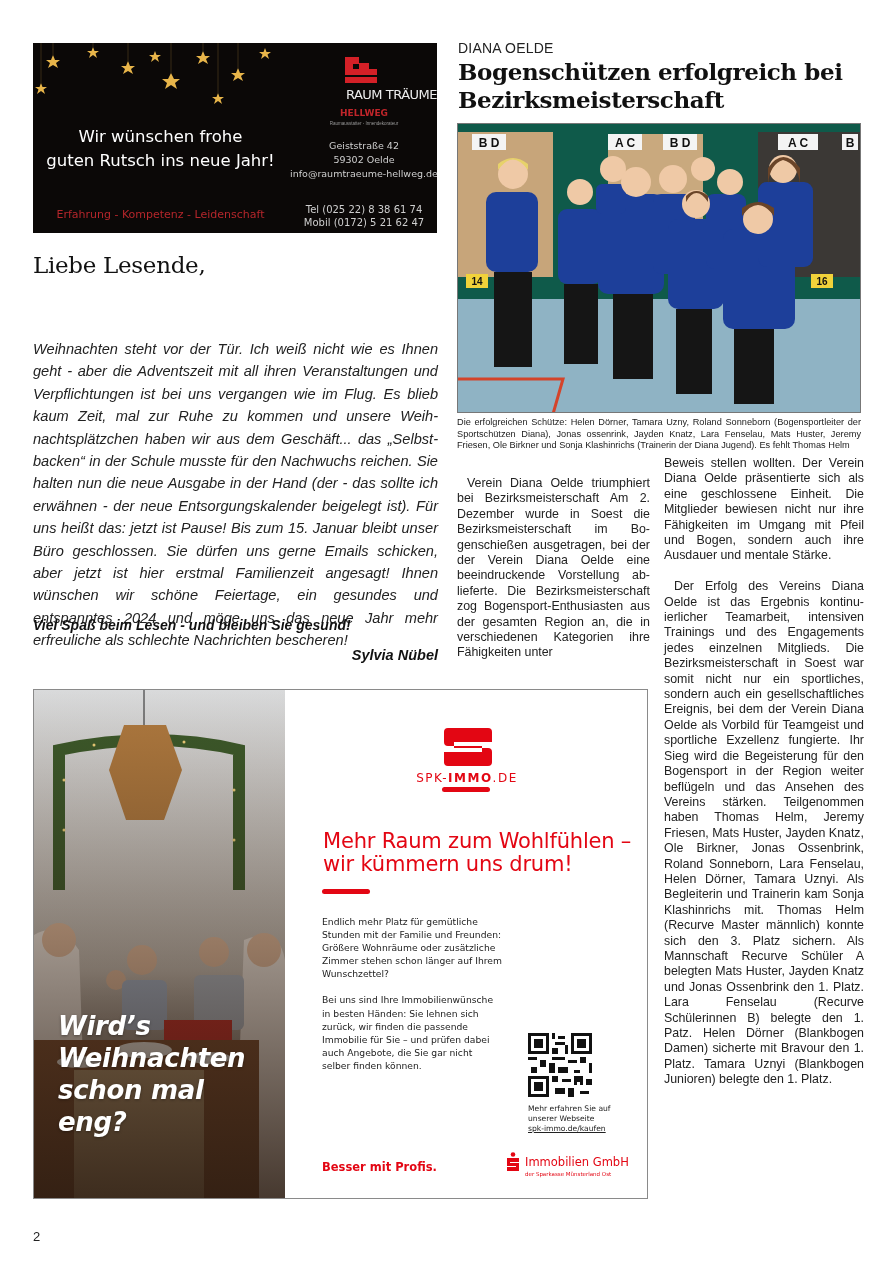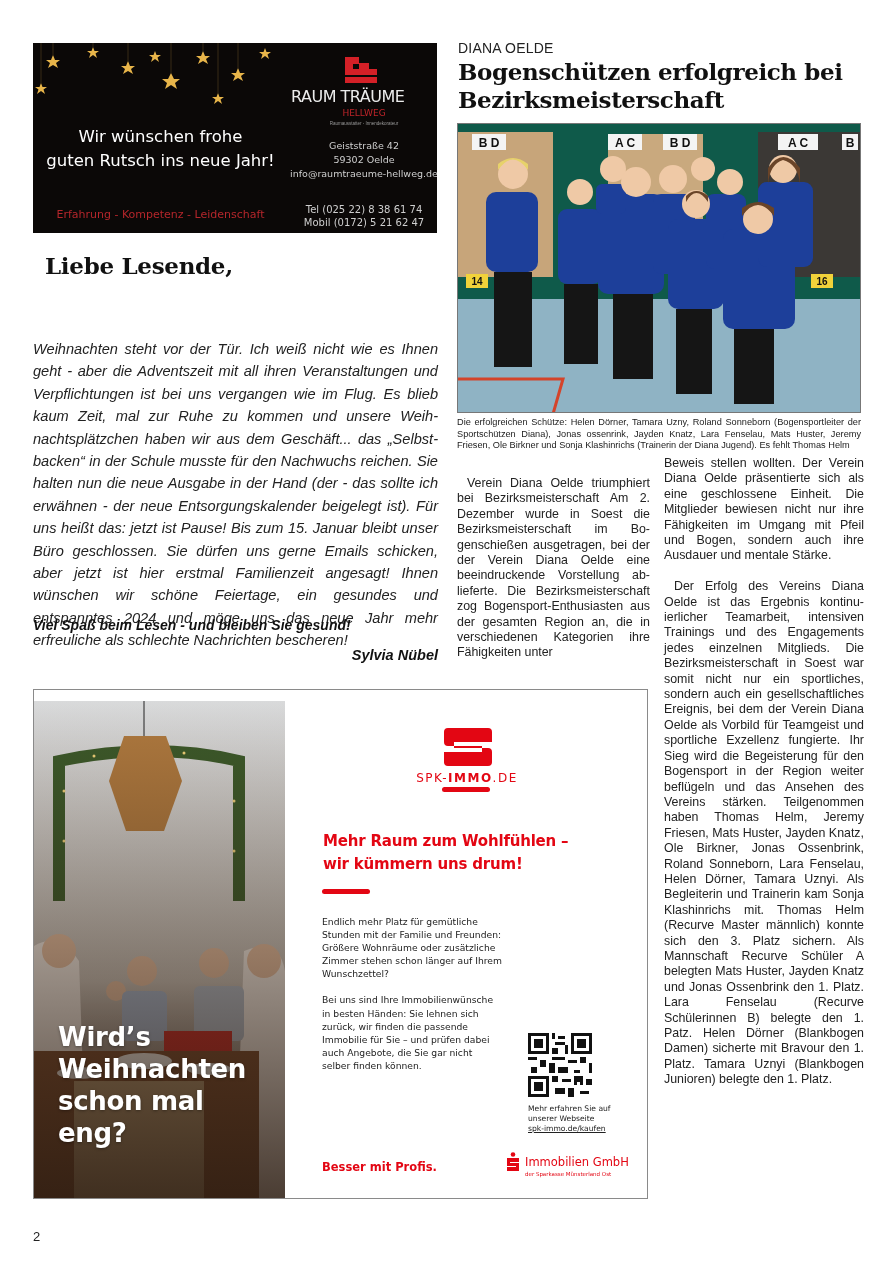--- a/index.html
+++ b/index.html
@@ -5,53 +5,53 @@
   * { box-sizing: border-box; margin: 0; padding: 0; }
   html, body { width: 892px; height: 1262px; background: #ffffff; overflow: hidden; }
   body { position: relative; font-family: "Liberation Sans", sans-serif; color: #1a1a1a; }
 
   
   .ad-raum { position: absolute; left: 33px; top: 43px; width: 404px; height: 190px; background: #0b0807; overflow: hidden; }
   .ad-raum .stars { position: absolute; left: 0; top: 0; width: 250px; height: 85px; }
   .ad-raum .greeting { position: absolute; left: 0; top: 82px; width: 255px; text-align: center; color: #fff; font-family: "DejaVu Sans", sans-serif; font-size: 16.5px; line-height: 24px; }
   .ad-raum .motto { position: absolute; left: 0; top: 165px; width: 255px; text-align: center; color: #b5262b; font-family: "DejaVu Sans", sans-serif; font-size: 11px; }
   .ad-raum .logo { position: absolute; left: 310px; top: 12px; width: 36px; height: 30px; }
-  .ad-raum .brand { position: absolute; left: 258px; top: 44px; width: 146px; text-align: left; color: #ececec; font-family: "DejaVu Sans", sans-serif; font-size: 16px; letter-spacing: -0.5px; }
-  .ad-raum .sub { position: absolute; left: 258px; top: 65px; width: 146px; text-align: center; color: #c0252a; font-family: "DejaVu Sans", sans-serif; font-size: 9px; font-weight: normal; }
+  .ad-raum .brand { position: absolute; left: 258px; top: 44px; width: 146px; text-align: right; color: #ececec; font-family: "DejaVu Sans", sans-serif; font-size: 13px; letter-spacing: -0.5px; }
+  .ad-raum .sub { position: absolute; left: 258px; top: 65px; width: 146px; text-align: center; color: #c0252a; font-family: "DejaVu Sans", sans-serif; font-size: 9px; font-weight: bold; }
   .ad-raum .tagline { position: absolute; left: 258px; top: 78px; width: 146px; text-align: center; color: #999; font-size: 4.5px; }
   .ad-raum .addr { position: absolute; left: 256px; top: 96px; width: 150px; text-align: center; color: #cfcfcf; font-family: "DejaVu Sans", sans-serif; font-size: 9.5px; line-height: 14px; }
   .ad-raum .tel { position: absolute; left: 256px; top: 160px; width: 150px; text-align: center; color: #cfcfcf; font-family: "DejaVu Sans", sans-serif; font-size: 10px; line-height: 13px; }
 
   
-  .edit-title { position: absolute; left: 33px; top: 252px; font-family: "DejaVu Serif", serif; font-weight: bold; font-size: 23px; color: #111; letter-spacing: -0.3px; margin-left: 12px; }
+  .edit-title { position: absolute; left: 33px; top: 252px; font-family: "DejaVu Serif", serif; font-weight: normal; font-size: 23px; color: #111; letter-spacing: -0.3px; }
   .edit-body { position: absolute; left: 33px; top: 293px; width: 405px; font-style: italic; font-size: 14.6px; line-height: 22.4px; text-align: justify; color: #222; hyphens: manual; margin-top: 45px; }
   .edit-closing { position: absolute; left: 33px; top: 617px; width: 405px; font-style: italic; font-weight: bold; font-size: 14px; color: #111; }
   .edit-sign { position: absolute; left: 33px; top: 647px; width: 405px; text-align: right; font-style: italic; font-weight: bold; font-size: 14.5px; color: #111; }
 
   
   .kicker { position: absolute; left: 458px; top: 40px; font-size: 14px; color: #222; letter-spacing: 0.2px; }
   .art-title { position: absolute; left: 458px; top: 58px; width: 410px; font-family: "DejaVu Serif", serif; font-weight: bold; font-size: 23px; line-height: 28px; color: #111; letter-spacing: -0.4px; }
   .photo { position: absolute; left: 457px; top: 123px; width: 404px; height: 290px; border: 1px solid #777; overflow: hidden; }
   .caption { position: absolute; left: 457px; top: 417px; width: 404px; font-size: 9.2px; line-height: 11.5px; color: #222; text-align: justify; }
   .col { position: absolute; font-size: 12.4px; line-height: 15.4px; text-align: justify; color: #222; hyphens: manual; }
   .col p { text-indent: 10px; }
   .col1 { left: 457px; top: 476px; width: 193px; }
   .col2 { left: 664px; top: 456px; width: 200px; }
   .col2 p + p { margin-top: 15.4px; }
 
   
   .ad-spk { position: absolute; left: 33px; top: 689px; width: 615px; height: 510px; border: 1px solid #8a8a8a; overflow: hidden; background: #fff; }
-  .ad-spk .family { position: absolute; left: 0; top: 11px; width: 275px; height: 510px; overflow: hidden; }
+  .ad-spk .family { position: absolute; left: 0; top: 0; width: 275px; height: 510px; overflow: hidden; font-style: italic; }
   .ad-spk .headline-left { position: absolute; left: 24px; top: 320px; color: #fff; font-family: "DejaVu Sans", sans-serif; font-weight: bold; font-size: 26px; line-height: 32px; letter-spacing: -0.3px; text-shadow: 0 1px 3px rgba(0,0,0,0.35); }
   .ad-spk .right { position: absolute; left: 251px; top: 0; width: 364px; height: 510px; }
   .ad-spk .spk-logo { position: absolute; left: 157px; top: 36px; width: 52px; height: 42px; }
   .ad-spk .spk-url { position: absolute; left: 0; top: 52px; width: 364px; text-align: center; color: #e30613; font-family: "DejaVu Sans", sans-serif; font-size: 12px; letter-spacing: 1.5px; margin-top: 0; }
   .ad-spk .spk-url b { color: #e30613; }
   .ad-spk .spk-underline { position: absolute; left: 157px; top: 97px; width: 48px; height: 5px; border-radius: 3px; background: #e30613; }
-  .ad-spk .headline-right { position: absolute; left: 38px; top: 140px; color: #e30613; font-family: "DejaVu Sans", sans-serif; font-weight: bold; font-size: 15px; line-height: 23px; letter-spacing: -0.2px; }
+  .ad-spk .headline-right { position: absolute; left: 38px; top: 140px; color: #e30613; font-family: "DejaVu Sans", sans-serif; font-weight: normal; font-size: 21px; line-height: 23px; letter-spacing: -0.2px; }
   .ad-spk .red-bar { position: absolute; left: 37px; top: 199px; width: 48px; height: 5px; border-radius: 3px; background: #e30613; }
   .ad-spk .body-text { position: absolute; left: 37px; top: 225px; width: 180px; font-family: "DejaVu Sans", sans-serif; font-size: 9.2px; line-height: 13.1px; color: #222; }
   .ad-spk .body-text p + p { margin-top: 13px; }
   .ad-spk .qr { position: absolute; left: 243px; top: 343px; width: 64px; height: 64px; }
   .ad-spk .qr-text { position: absolute; left: 243px; top: 414px; width: 110px; font-family: "DejaVu Sans", sans-serif; font-size: 7.6px; line-height: 10px; color: #222; }
   .ad-spk .qr-link { text-decoration: underline; color: #222; }
   .ad-spk .claim { position: absolute; left: 37px; top: 470px; color: #e30613; font-family: "DejaVu Sans", sans-serif; font-weight: bold; font-size: 11.5px; }
   .ad-spk .s-logo { position: absolute; left: 221px; top: 462px; width: 14px; height: 20px; }
   .ad-spk .gmbh { position: absolute; left: 240px; top: 465px; color: #e30613; font-family: "DejaVu Sans", sans-serif; font-size: 11.5px; }
   .ad-spk .gmbh-sub { position: absolute; left: 240px; top: 481px; color: #e30613; font-family: "DejaVu Sans", sans-serif; font-size: 5.5px; }

